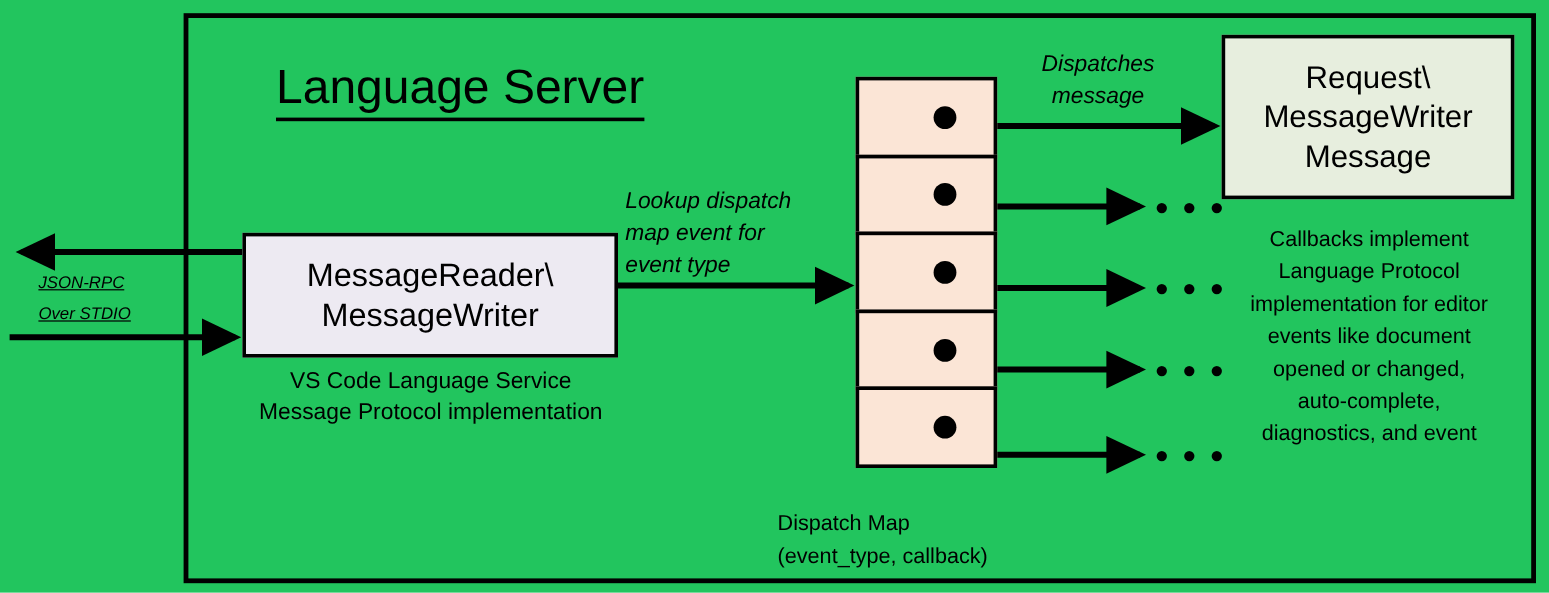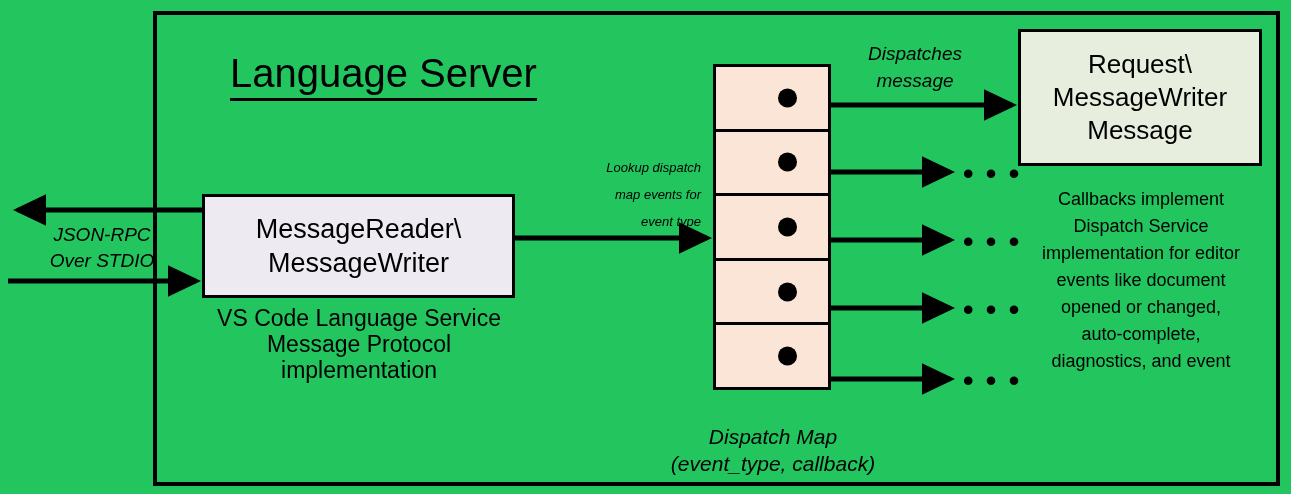--- a/index.html
+++ b/index.html
@@ -60,45 +60,46 @@
     align-items: center;
     justify-content: center;
     font-size: 27px;
     line-height: 34px;
     text-align: center;
   }
   #mrw-caption {
     left: 196px;
     top: 305px;
     width: 326px;
-    font-size: 23px;
+    font-size: 19px;
     line-height: 26px;
     text-align: center;
   }
 
   
   #jsonrpc-label {
     left: 32px;
     top: 222px;
     width: 140px;
-    font-size: 19px;
+    font-size: 14px;
     line-height: 26px;
     font-style: italic;
-    text-align: center;
+    text-align: left;
+    text-decoration: underline;
   }
 
   
   #lookup-label {
     left: 521px;
     top: 154px;
     width: 180px;
-    font-size: 13px;
+    font-size: 19px;
     line-height: 27px;
     font-style: italic;
-    text-align: right;
+    text-align: left;
   }
 
   
   #dispatch-msg-label {
     left: 840px;
     top: 40px;
     width: 150px;
     font-size: 19px;
     line-height: 27px;
     font-style: italic;
@@ -130,24 +131,22 @@
     transform: translateY(-50%);
     width: 19px;
     height: 19px;
     border-radius: 50%;
     background: #000000;
   }
   #dispatch-map-caption {
     left: 648px;
     top: 423px;
     width: 250px;
-    font-size: 21px;
+    font-size: 18px;
     line-height: 27px;
-    text-align: center;
-    font-style: italic;
   }
 
   
   #callback-box {
     left: 1018px;
     top: 29px;
     width: 244px;
     height: 137px;
     background: #e7eede;
     border: 3px solid #000000;
@@ -246,21 +245,21 @@
     <div>MessageReader\</div>
     <div>MessageWriter</div>
   </div>
   <div id="mrw-caption" class="abs">
     <div>VS Code Language Service</div>
     <div>Message Protocol implementation</div>
   </div>
 
   <div id="lookup-label" class="abs">
     <div>Lookup dispatch</div>
-    <div>map events for</div>
+    <div>map event for</div>
     <div>event type</div>
   </div>
 
   <div id="dispatch-msg-label" class="abs">
     <div>Dispatches</div>
     <div>message</div>
   </div>
 
   <div id="dispatch-map" class="abs">
     <div class="map-row">
@@ -289,21 +288,21 @@
   <div class="abs ellipsis" style="left:963px; top:295px;">• • •</div>
   <div class="abs ellipsis" style="left:963px; top:366px;">• • •</div>
 
   <div id="callback-box" class="abs">
     <div>Request\</div>
     <div>MessageWriter</div>
     <div>Message</div>
   </div>
   <div id="callback-caption" class="abs">
     <div>Callbacks implement</div>
-    <div>Dispatch Service</div>
+    <div>Language Protocol</div>
     <div>implementation for editor</div>
     <div>events like document</div>
     <div>opened or changed,</div>
     <div>auto-complete,</div>
     <div>diagnostics, and event</div>
   </div>
 
 </div>
 
 </body></html>

